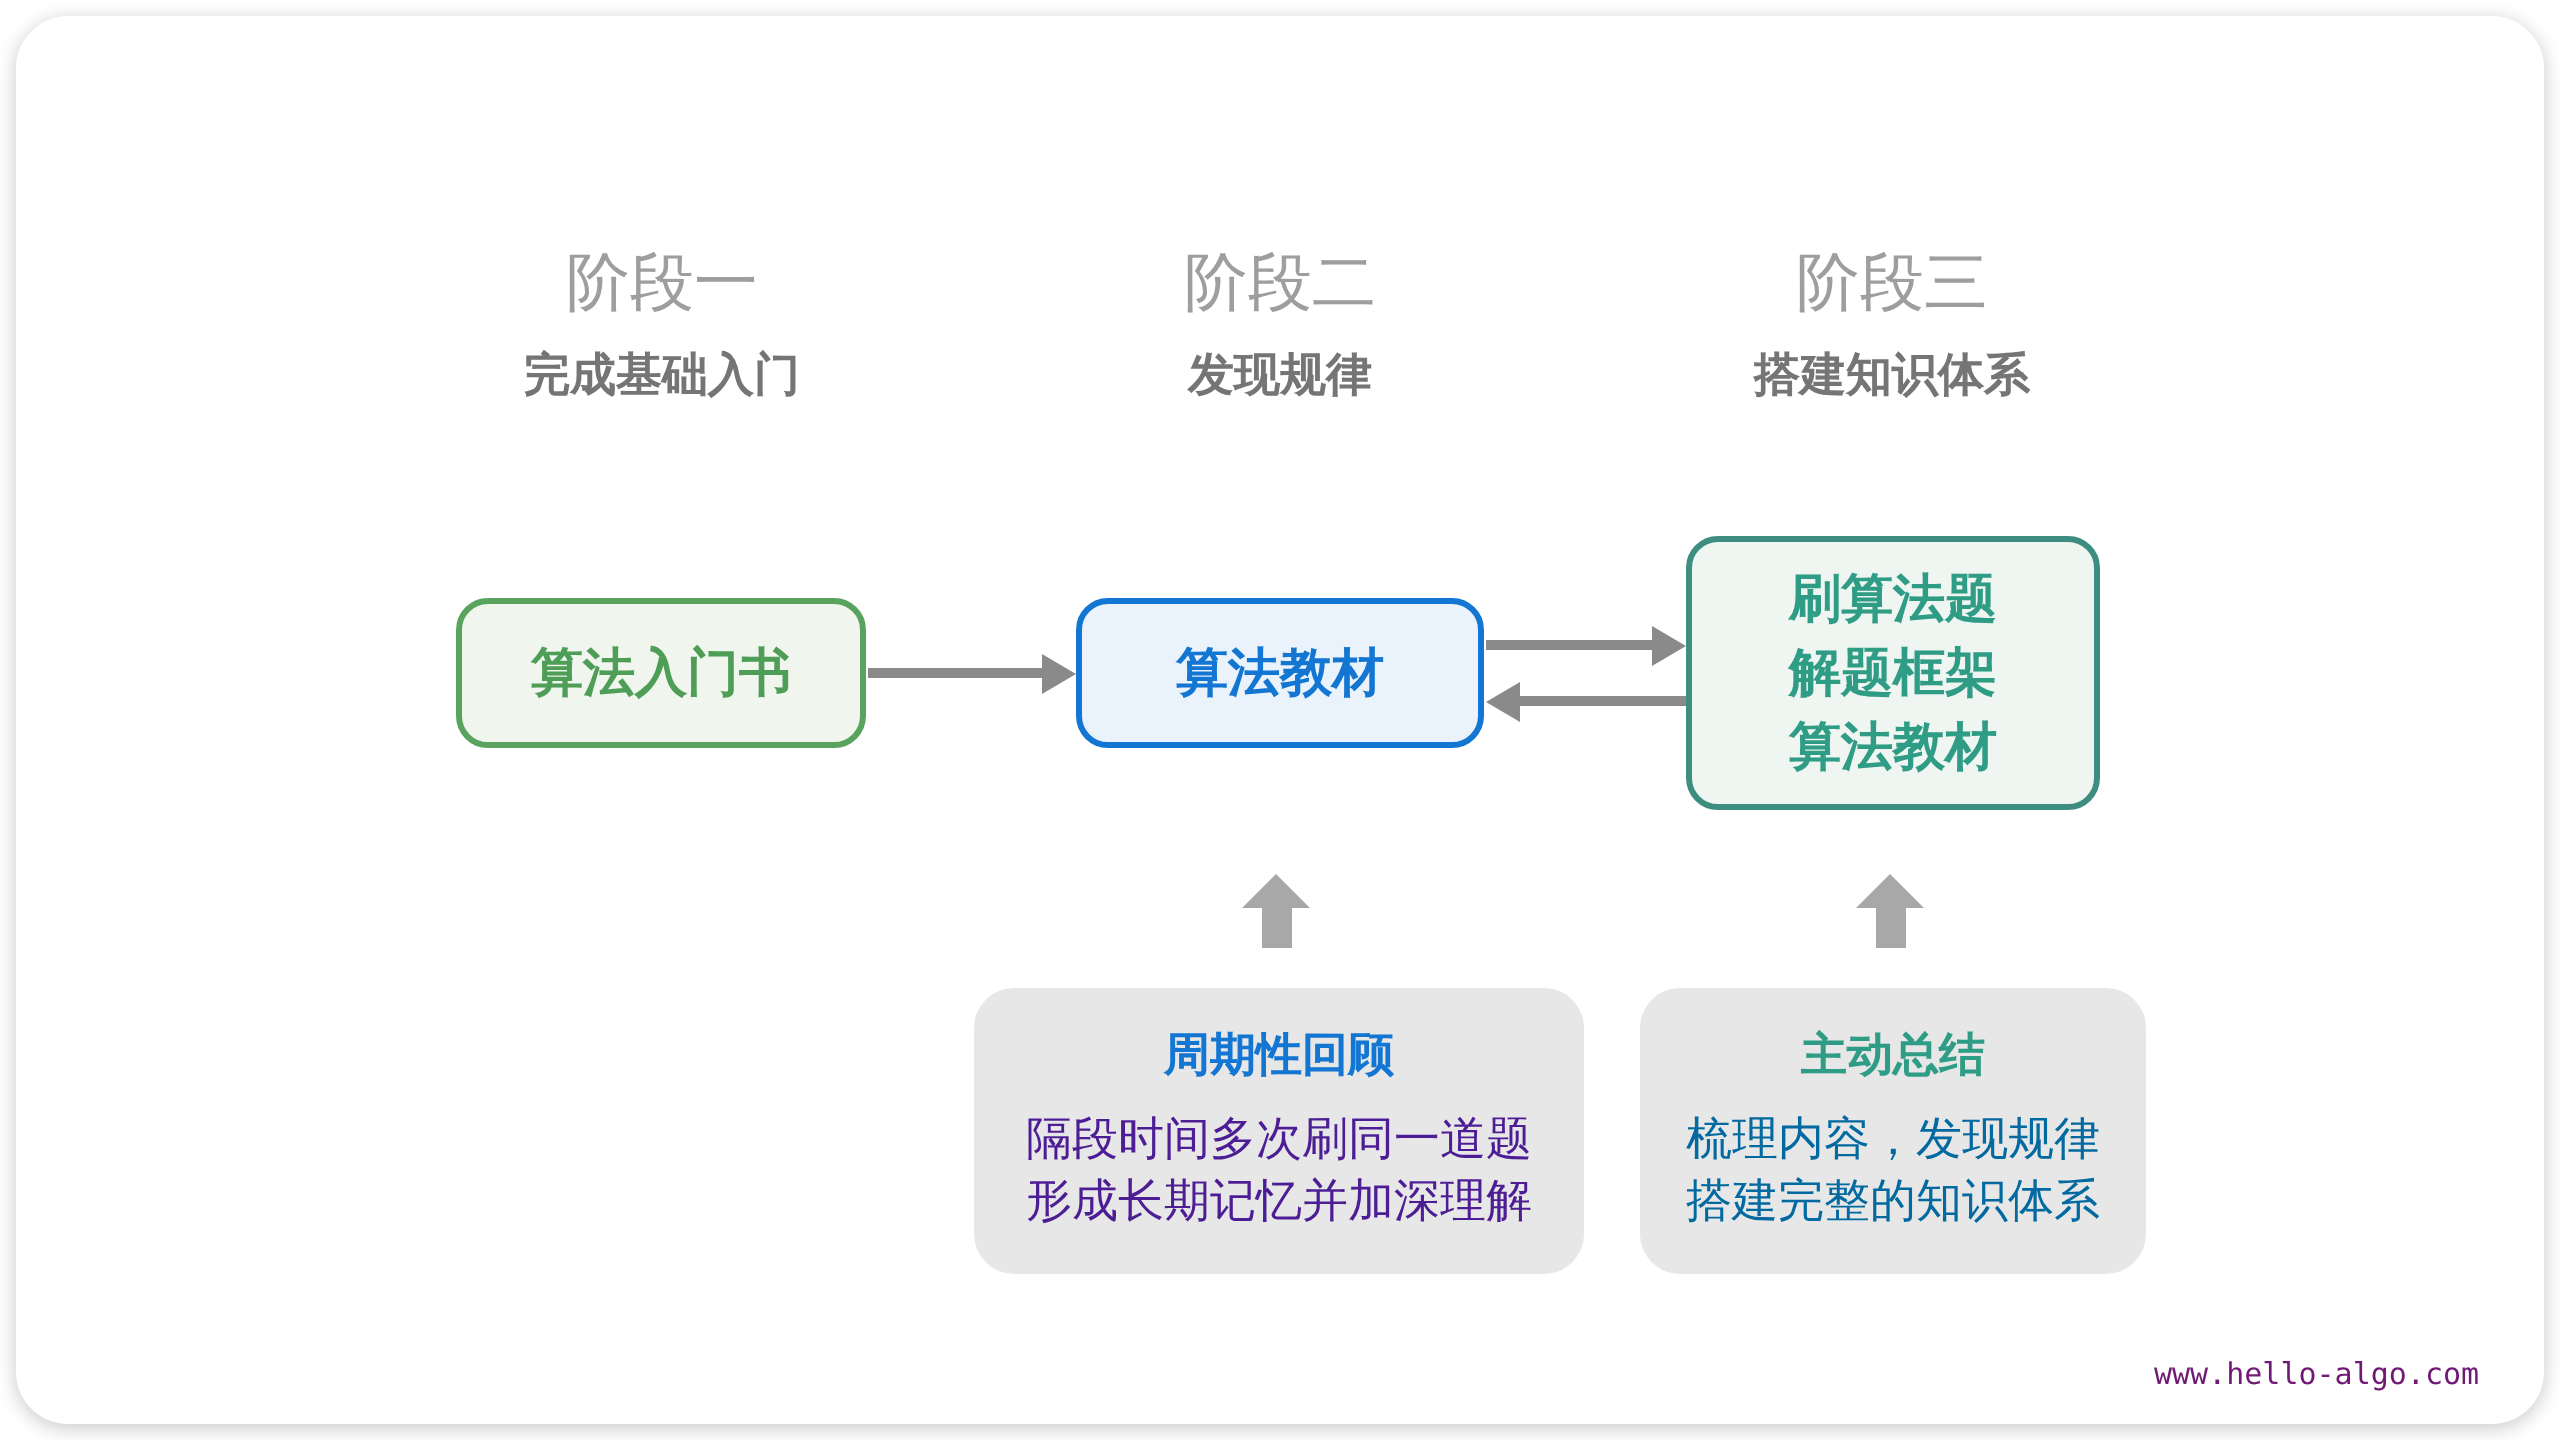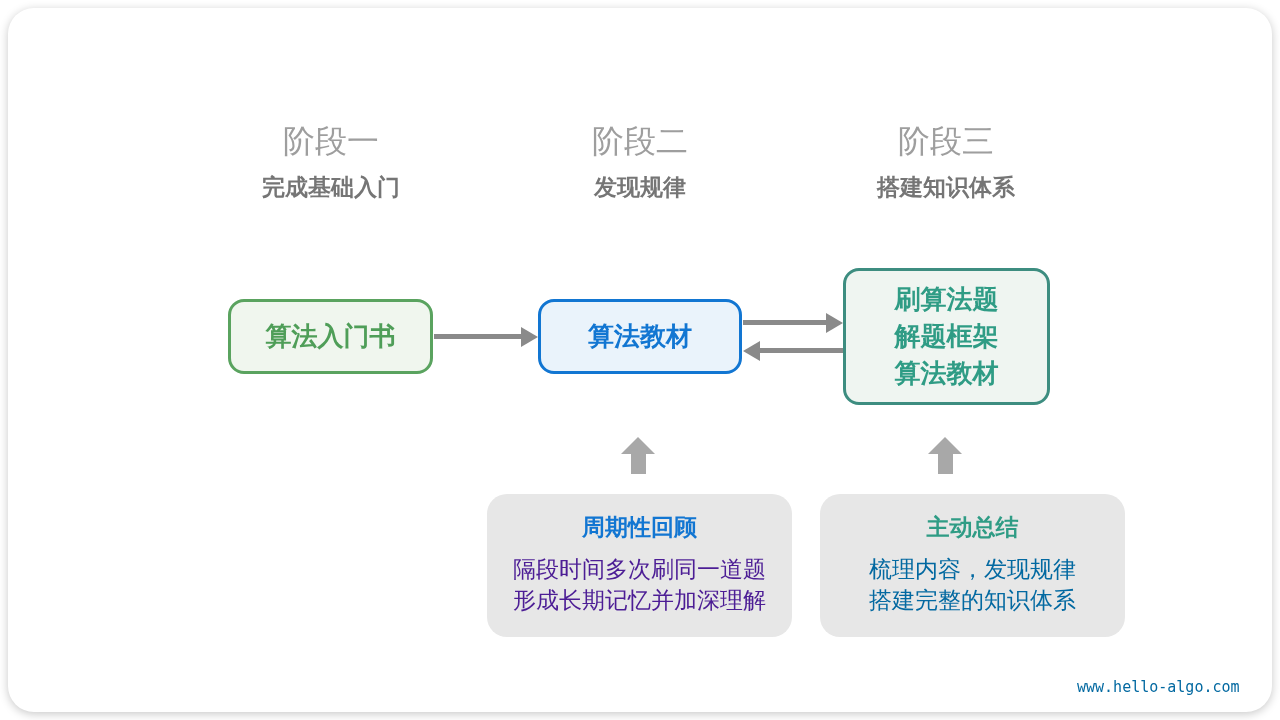--- a/index.html
+++ b/index.html
@@ -45,21 +45,21 @@
     border-left:17px solid transparent; border-right:17px solid transparent;
     border-bottom:17px solid; }
   .uparrow .shaft { width:15px; height:20px; margin:0 auto; }
   #up1 { left:621px; } #up2 { left:928px; }
 
   .callout {
     position:absolute; top:494px; height:143px; border-radius:20px;
     box-sizing:border-box; text-align:center; padding-top:18px;
   }
   #callout1 { left:487px; width:305px; }
-  #callout2 { left:820px; width:305px; }
+  #callout2 { left:820px; width:253px; }
   .callout-title { font-size:23px; font-weight:bold; }
   .callout-body { margin-top:11px; font-size:23px; line-height:31px; }
 
   .watermark {
     position:absolute; left:1077px; top:678px; font-size:15px;
     font-family:"DejaVu Sans Mono","Liberation Mono",monospace;
     letter-spacing:0px;
   }
 </style>
 </head>
@@ -126,14 +126,14 @@
   </div>
 
   <div class="callout" id="callout2" style="background-color: rgb(231, 231, 231);">
     <div class="callout-title" style="color: rgb(47, 156, 133);">主动总结</div>
     <div class="callout-body" style="color: #0369a1;">
       <div>梳理内容，发现规律</div>
       <div>搭建完整的知识体系</div>
     </div>
   </div>
 
-  <div class="watermark" style="color: #0369a1;">www.hello-algo.com</div>
+  <div class="watermark" style="color: #701a75;">www.hello-algo.com</div>
 </div>
 
 </body></html>

